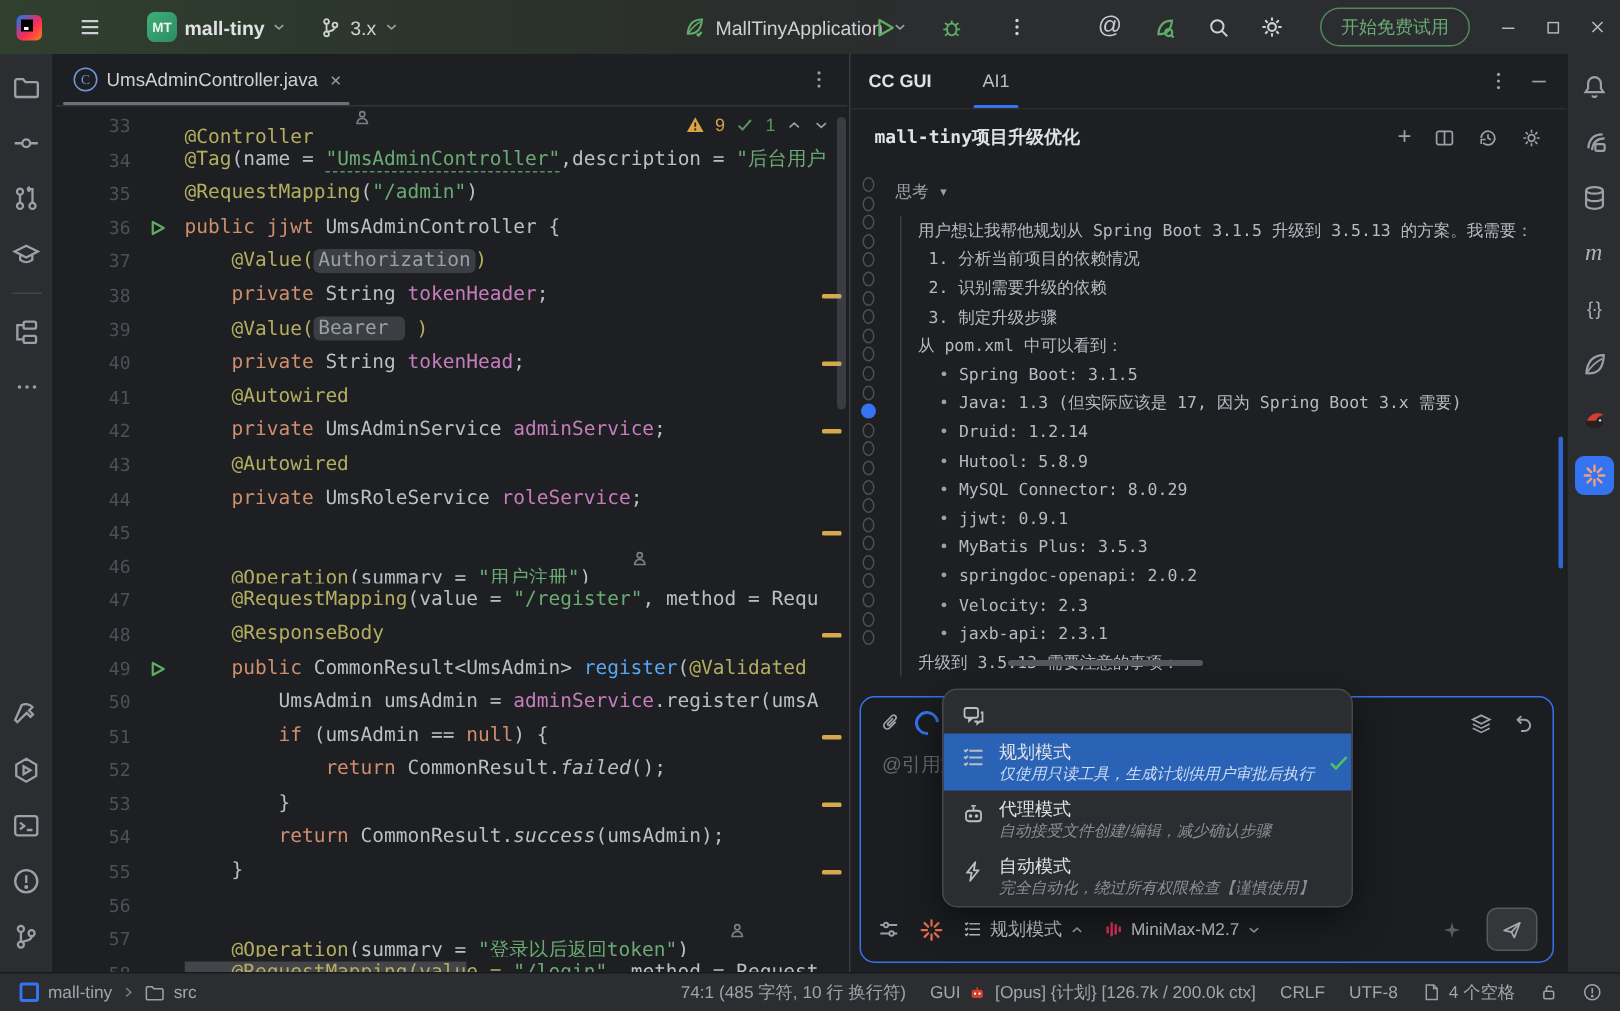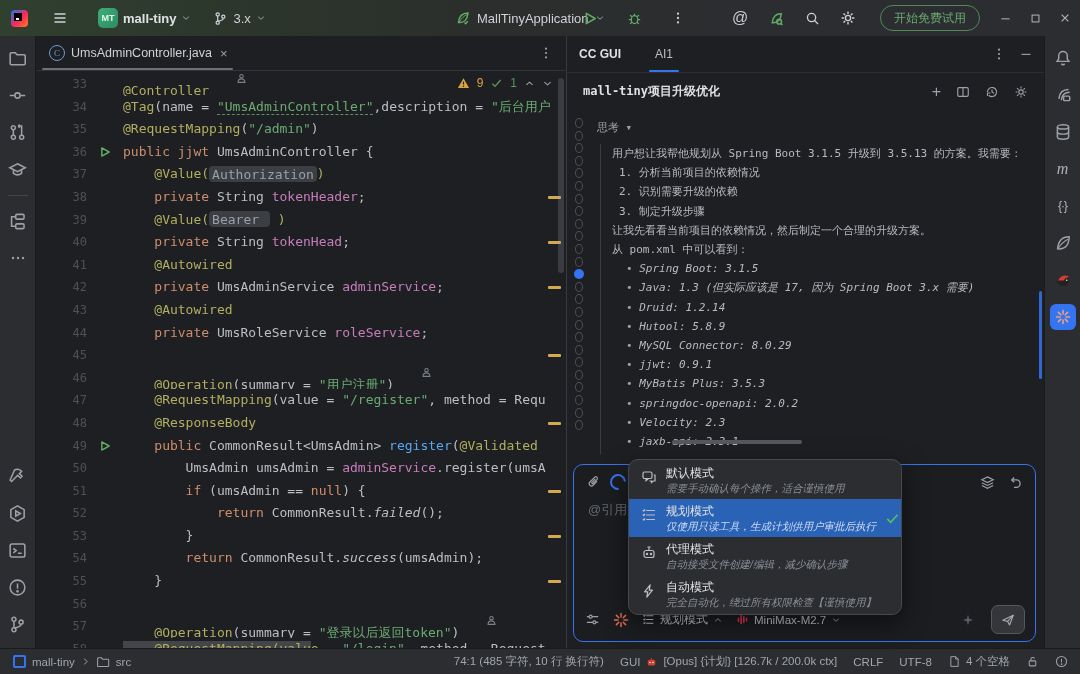--- a/index.html
+++ b/index.html
@@ -77,21 +77,21 @@
   .plus-g{font-size:16px;line-height:1;color:#9da0a8;}
   .ai-content{position:absolute;top:70px;left:0;right:0;height:348px;overflow:hidden;
     font-family:"DejaVu Sans Mono","Liberation Mono",monospace;font-size:11px;color:#b7bac1;}
   .rings{position:absolute;left:5px;top:12px;width:14px;display:flex;flex-direction:column;align-items:center;gap:2.6px;}
   .ring{width:6px;height:8px;border:1.5px solid #4c4f55;border-radius:50%;flex:none;}
   .ring.blue{width:10px;height:10px;background:#3574f0;border:none;border-radius:50%;}
   .think-h{margin:14px 0 9px 30px;color:#9da0a8;}
   .blocks{margin-left:33px;border-left:1px solid #3a3d42;padding-left:11px;line-height:19.2px;
     white-space:nowrap;overflow:hidden;}
   .b-ol{padding-left:7px;}
-  .b-ul{padding-left:14px;font-style:italic;}
+  .b-ul{padding-left:14px;}
   .b-ul::before{content:"• ";color:#9da0a8;}
   .hsb{position:absolute;left:105px;top:334px;width:130px;height:4px;background:#55585e;border-radius:2px;}
   .vsb{position:absolute;right:2px;top:185px;width:3px;height:88px;background:#3574f0;border-radius:2px;opacity:.85;}
   
   .composer{position:absolute;left:6px;right:8px;bottom:6px;height:178px;border:1.5px solid #3574f0;
     border-radius:10px;background:#1b1d20;box-sizing:border-box;}
   .comp-top{display:flex;align-items:center;gap:9px;padding:9px 12px 0 13px;color:#9da0a8;}
   .ring-p{width:12px;height:12px;border-radius:50%;border:2px solid #3574f0;border-right-color:transparent;transform:rotate(40deg);flex:none;}
   .prog-label{font-size:11px;color:#9da0a8;}
   .comp-top-right{margin-left:auto;display:flex;align-items:center;gap:13px;color:#9da0a8;}
@@ -440,21 +440,20 @@
         <span class="ring"></span>
         <span class="ring"></span>
         <span class="ring"></span>
       </div>
     <div class="think-h"><span>思考</span> ▾</div>
     <div class="blocks">
         <div class="b-p">用户想让我帮他规划从 Spring Boot 3.1.5 升级到 3.5.13 的方案。我需要：</div>
         <div class="b-ol">1. 分析当前项目的依赖情况</div>
         <div class="b-ol">2. 识别需要升级的依赖</div>
         <div class="b-ol">3. 制定升级步骤</div>
-        <div class="b-p">让我先看看当前项目的依赖情况，然后制定一个合理的升级方案。</div>
         <div class="b-p">从 pom.xml 中可以看到：</div>
         <div class="b-ul">Spring Boot: 3.1.5</div>
         <div class="b-ul">Java: 1.3 (但实际应该是 17, 因为 Spring Boot 3.x 需要)</div>
         <div class="b-ul">Druid: 1.2.14</div>
         <div class="b-ul">Hutool: 5.8.9</div>
         <div class="b-ul">MySQL Connector: 8.0.29</div>
         <div class="b-ul">jjwt: 0.9.1</div>
         <div class="b-ul">MyBatis Plus: 3.5.3</div>
         <div class="b-ul">springdoc-openapi: 2.0.2</div>
         <div class="b-ul">Velocity: 2.3</div>
@@ -526,24 +525,20 @@
     </div>
   </div>
 </div>
 
 <div class="modeMenu">
   <div class="mi">
     <svg class="ic" width="16" height="16" viewBox="0 0 16 16" fill="none" stroke="currentColor" stroke-width="1.2">
         <rect x="2" y="3" width="9" height="6.5" rx="1.5"></rect>
         <path d="M5 9.5v2.2L7.5 9.5M12.8 6H14v6h-1.8l-1.7 1.5V12H8.5"></path>
       </svg>
-    <div>
-      <div class="mi-t">默认模式</div>
-      <div class="mi-d">需要手动确认每个操作，适合谨慎使用</div>
-    </div>
   </div>
   <div class="mi sel">
     <svg class="ic" width="16" height="16" viewBox="0 0 16 16" fill="none" stroke="currentColor" stroke-width="1.2">
         <path d="M5.2 3.5H14M5.2 8H14M5.2 12.5H14"></path>
         <path d="M1.8 3l1 1 1.4-1.6M1.8 7.5l1 1 1.4-1.6M1.8 12l1 1 1.4-1.6"></path>
       </svg>
     <div>
       <div class="mi-t">规划模式</div>
       <div class="mi-d">仅使用只读工具，生成计划供用户审批后执行</div>
     </div>

